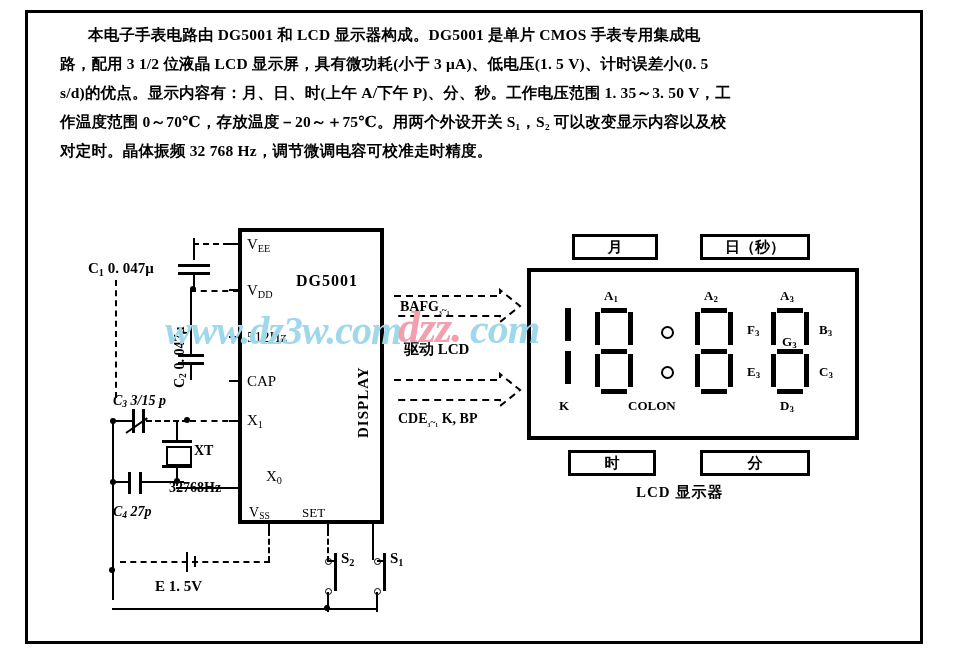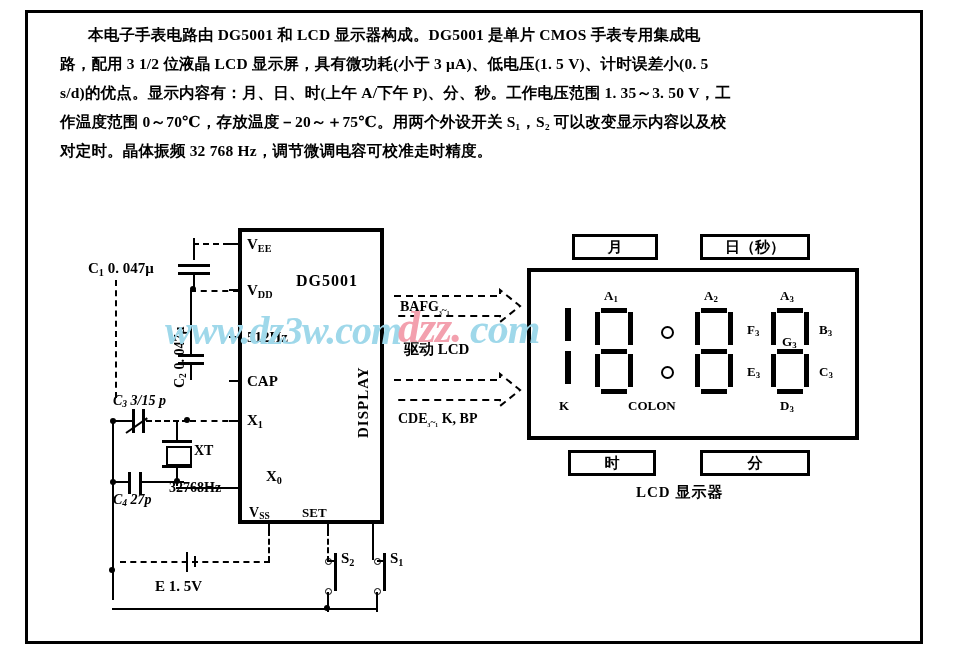--- a/index.html
+++ b/index.html
@@ -21,21 +21,21 @@
   .sub{font-size:0.68em;vertical-align:-0.25em;}
   .hline{position:absolute;background:#000;height:2px;}
   .vline{position:absolute;background:#000;width:2px;}
   .dashh{position:absolute;height:0;border-top:2px dashed #000;}
   .dashv{position:absolute;width:0;border-left:2px dashed #000;}
 
   
   .ic{position:absolute;left:238px;top:228px;width:146px;height:296px;
       border:4px solid #000;box-sizing:border-box;background:transparent;}
   .ic-title{position:absolute;left:296px;top:272px;font-size:16px;font-weight:700;letter-spacing:1px;}
-  .pin{position:absolute;font-size:15px;font-weight:700;white-space:nowrap;}
+  .pin{position:absolute;font-size:15px;font-weight:400;white-space:nowrap;}
   .pintick{position:absolute;background:#000;height:2px;width:9px;}
   .display-rot{position:absolute;left:355px;top:438px;font-size:15px;font-weight:700;
                transform:rotate(-90deg);transform-origin:left top;letter-spacing:1px;}
 
   
   .capH{position:absolute;}           
   .capH .p1,.capH .p2{position:absolute;background:#000;height:3px;left:0;}
   .capV{position:absolute;}           
   .capV .p1,.capV .p2{position:absolute;background:#000;width:3px;top:0;}
   .trim-arrow{position:absolute;width:26px;height:2px;background:#000;
@@ -155,21 +155,21 @@
   <div class="xtal-p" style="left:162px;top:440px;width:30px;"></div>
   <div class="xtal-p" style="left:162px;top:465px;width:30px;"></div>
   <div class="lbl" style="left:194px;top:443px;font-size:14px;">XT</div>
   <div class="vline" style="left:176px;top:421px;height:20px;"></div>
   <div class="vline" style="left:176px;top:464px;height:22px;"></div>
 
   <div class="capV" style="left:128px;top:472px;width:16px;height:22px;">
     <div class="p1" style="left:0;height:22px;"></div>
     <div class="p2" style="left:11px;height:22px;"></div>
   </div>
-  <div class="lbl" style="left:113px;top:492px;font-size:14px;font-style:italic;">
+  <div class="lbl" style="left:113px;top:504px;font-size:14px;font-style:italic;">
     <span>C</span><span class="sub">4</span>
     <span>27p</span>
   </div>
   <div class="node" style="left:110px;top:479px;"></div>
   <div class="hline" style="left:113px;top:481px;width:18px;"></div>
   <div class="hline" style="left:142px;top:481px;width:42px;"></div>
   <div class="node" style="left:174px;top:478px;"></div>
   <div class="vline" style="left:176px;top:466px;height:16px;"></div>
   <div class="hline" style="left:176px;top:487px;width:63px;"></div>
   <div class="lbl" style="left:169px;top:480px;font-size:14px;">32768Hz</div>

